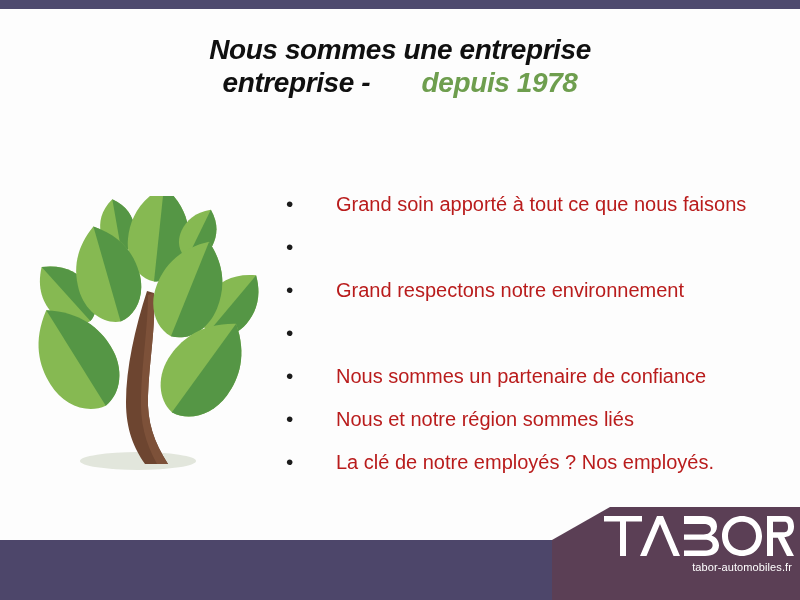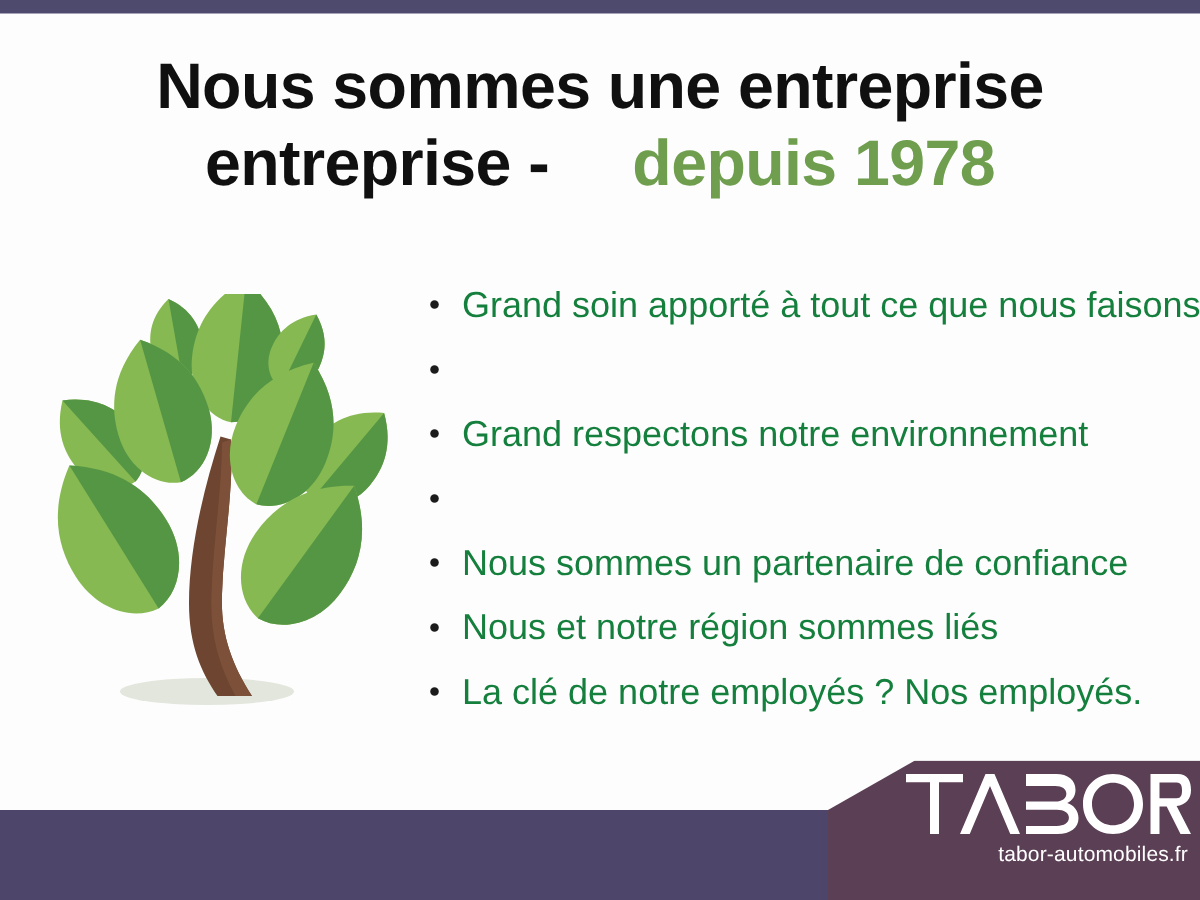--- a/index.html
+++ b/index.html
@@ -34,25 +34,26 @@
   
   .title-block {
     position: absolute;
     top: 33px;
     left: 0;
     width: 800px;
     text-align: center;
     line-height: 1.18;
   }
   .title-line {
-    font-size: 43px;
+    font-size: 28px;
     font-weight: bold;
     color: #101010;
     letter-spacing: -0.4px;
     white-space: pre;
+    font-style: italic;
   }
   .title-accent {
     color: #6e9e4e;
     margin-left: 44px;
   }
   .title-dash {
     color: #101010;
   }
 
   
@@ -69,24 +70,25 @@
   }
   .bullet-dot {
     width: 22px;
     flex: 0 0 22px;
     font-size: 21px;
     line-height: 26px;
     color: #1b1b1b;
     text-align: left;
   }
   .bullet-text {
-    font-size: 24px;
+    font-size: 20px;
     line-height: 26px;
-    color: #15803d;
+    color: #b91c1c;
     white-space: nowrap;
+    margin-left: 28px;
   }
 
   
   .tree {
     position: absolute;
     left: 14px;
     top: 196px;
     width: 260px;
     height: 290px;
   }
@@ -127,21 +129,21 @@
     height: 40px;
   }
   .logo-tagline {
     position: absolute;
     left: 0;
     top: 54px;
     width: 248px;
     padding-right: 8px;
     box-sizing: border-box;
     text-align: right;
-    font-size: 14px;
+    font-size: 11px;
     color: #ffffff;
     letter-spacing: 0.1px;
   }
 </style>
 </head>
 <body>
 
 <div class="slide">
 
   <div class="top-bar"></div>

